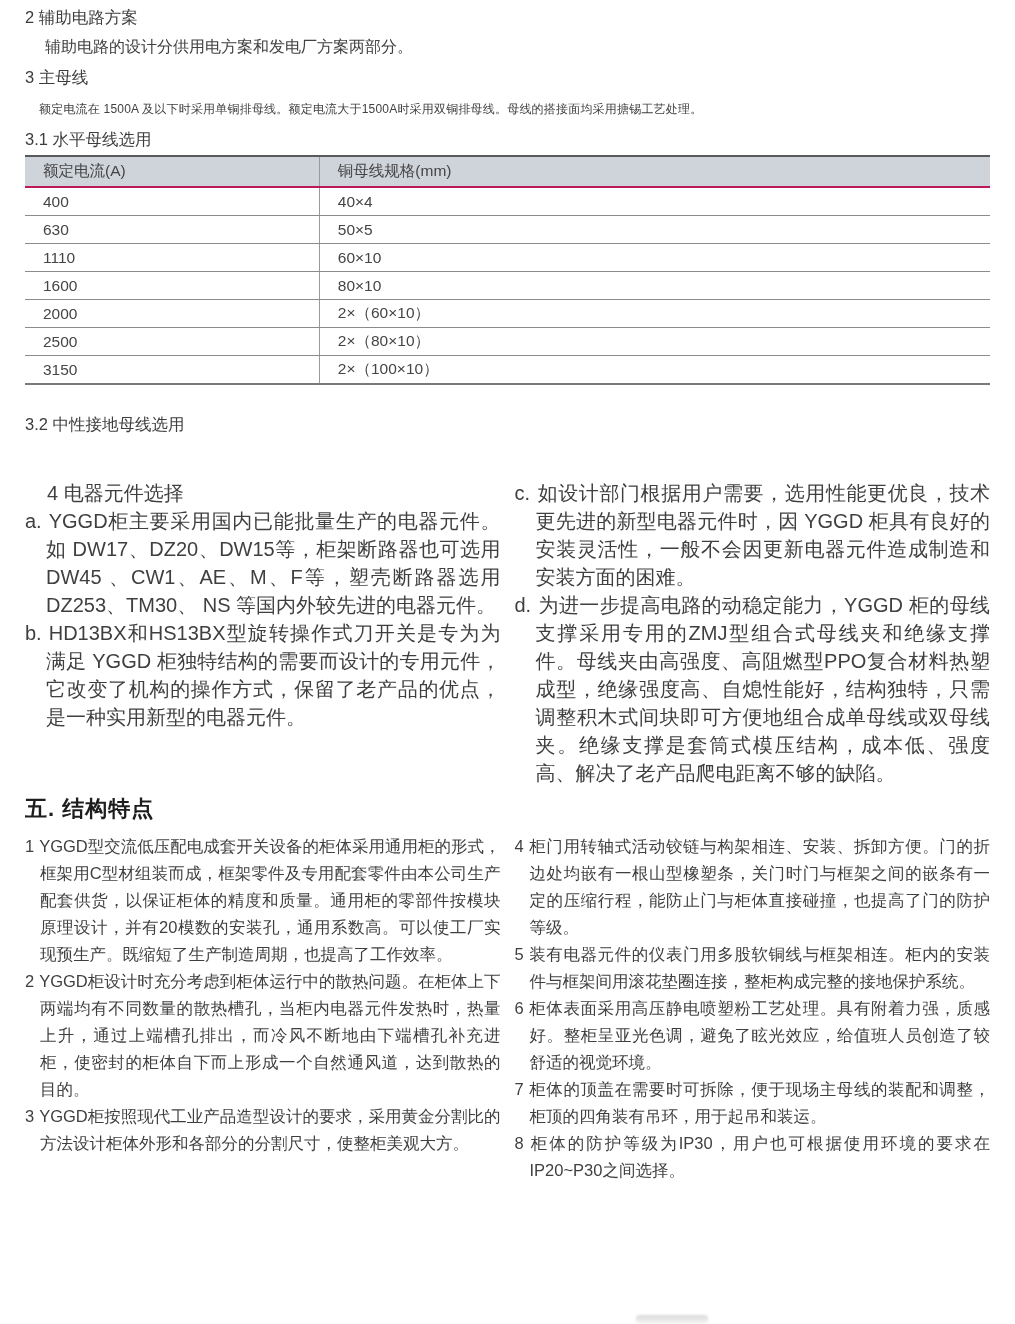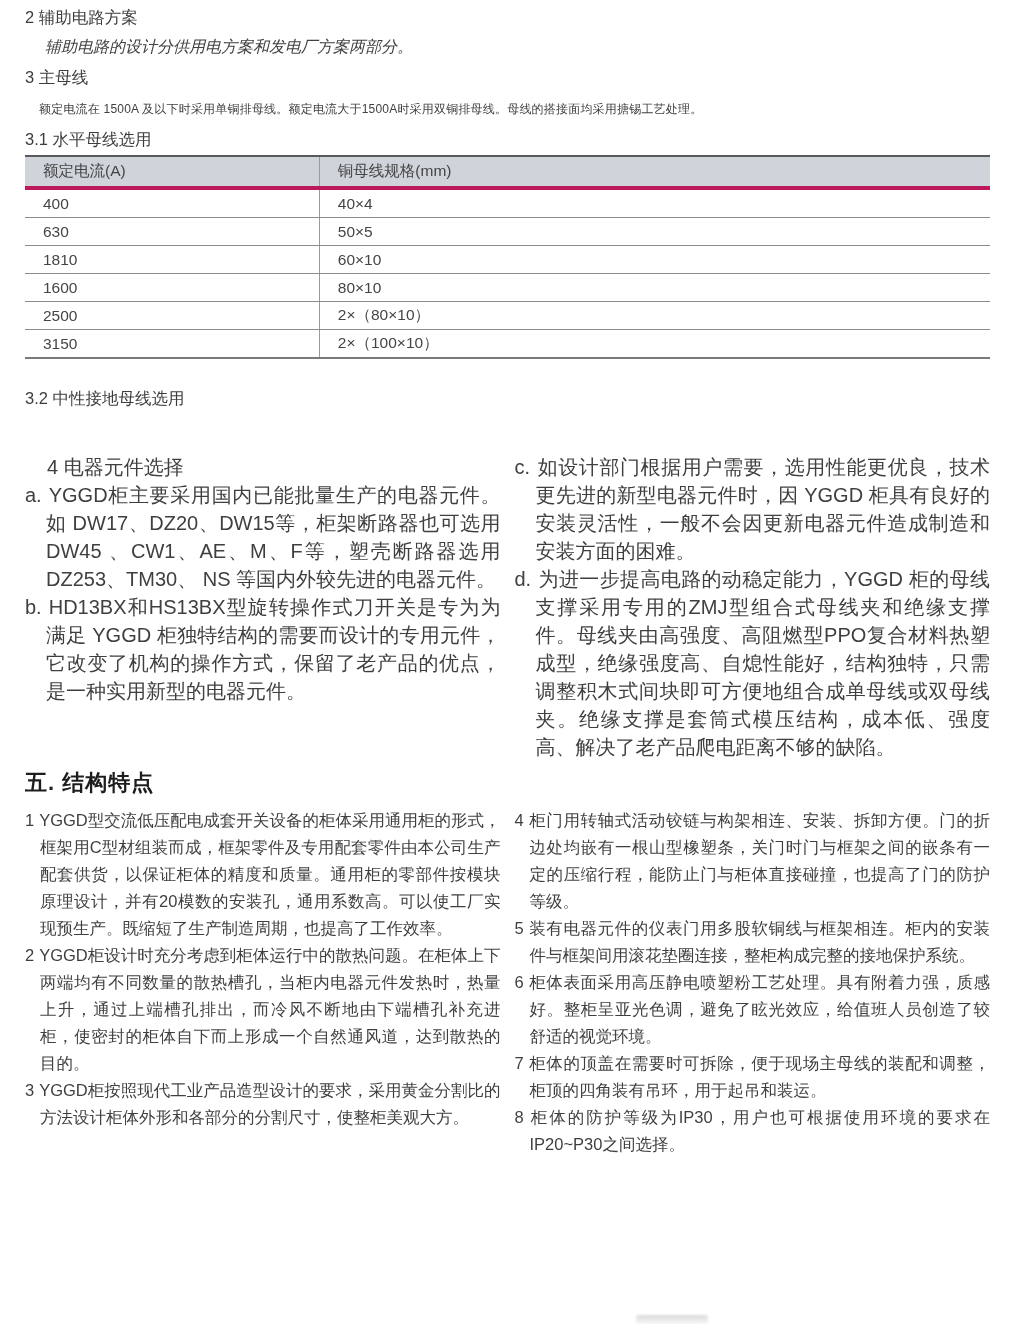--- a/index.html
+++ b/index.html
@@ -9,41 +9,41 @@
     box-sizing:border-box;
     padding:6px 25px 0 25px;
     background:#ffffff;
     color:#414141;
     font-family:"Liberation Sans","DejaVu Sans",sans-serif;
     overflow:hidden;
     border-radius:26px;
   }
   
   .h-line{font-size:16.5px;line-height:22px;color:#3d3d3d;}
-  .p2{margin-top:8px;padding-left:20px;font-size:16px;line-height:22px;font-style:italic;}
+  .p2{margin-top:8px;padding-left:20px;font-size:16px;line-height:22px;}
   .h3{margin-top:8px;}
   .p3{margin-top:10px;padding-left:14px;font-size:12px;line-height:22px;letter-spacing:.2px;}
   .h31{margin-top:8px;}
   
   table.spec{
     width:100%;
     border-collapse:collapse;
     margin-top:5px;
     font-size:15.5px;
     color:#454545;
     border-top:2px solid #5a5a5a;
     border-bottom:2px solid #7a7a7a;
   }
   table.spec th{
     background:#cfd3da;
     font-weight:normal;
     text-align:left;
     height:29px;
     padding:0 0 0 18px;
-    border-bottom:4px solid #be185d;
+    border-bottom:2px solid #be185d;
   }
   table.spec td{
     height:27px;
     padding:0 0 0 18px;
     border-bottom:1.5px solid #8b8b8b;
   }
   table.spec tr:last-child td{border-bottom:none;}
   table.spec th:first-child, table.spec td:first-child{
     width:30.5%;
     border-right:1px solid #9a9a9a;
@@ -88,26 +88,30 @@
     <tbody>
       <tr>
           <td>400</td>
           <td>40×4</td>
         </tr>
       <tr>
           <td>630</td>
           <td>50×5</td>
         </tr>
       <tr>
-          <td>1810</td>
+          <td>1110</td>
           <td>60×10</td>
         </tr>
       <tr>
           <td>1600</td>
           <td>80×10</td>
+        </tr>
+      <tr>
+          <td>2000</td>
+          <td>2×（60×10）</td>
         </tr>
       <tr>
           <td>2500</td>
           <td>2×（80×10）</td>
         </tr>
       <tr>
           <td>3150</td>
           <td>2×（100×10）</td>
         </tr>
     </tbody>

